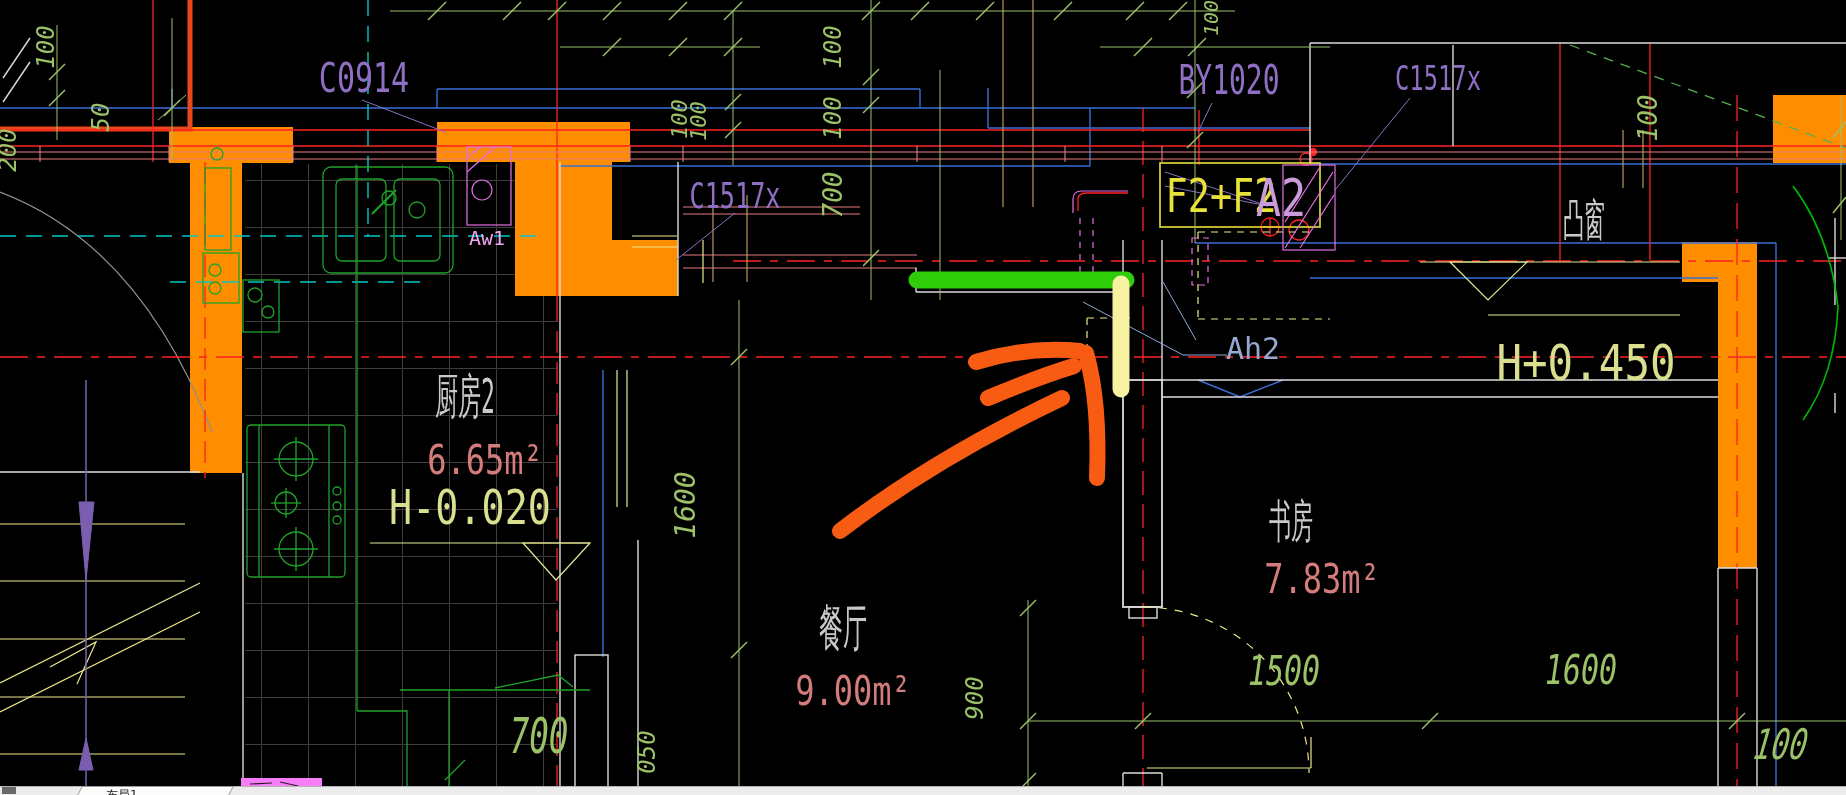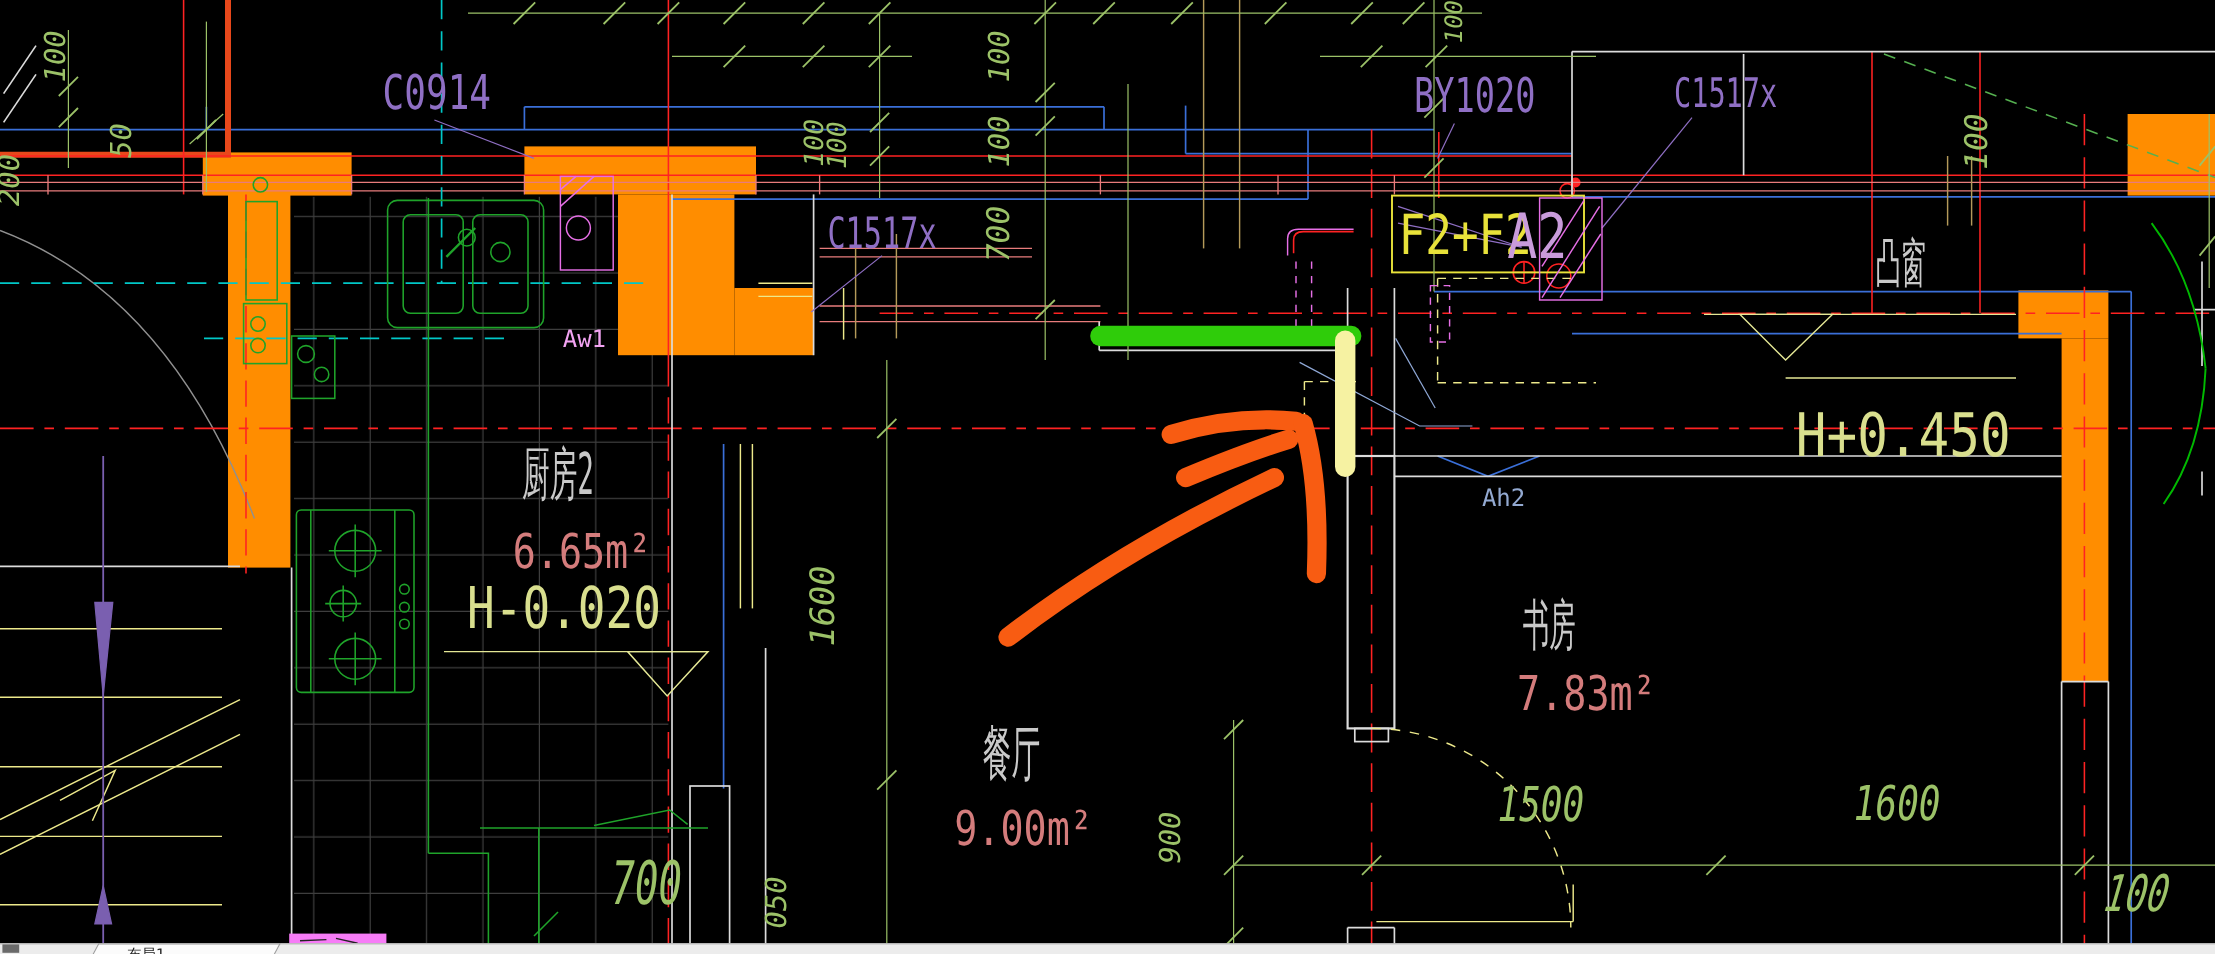--- a/index.html
+++ b/index.html
@@ -1,21 +1,21 @@
 <!DOCTYPE html>
 <html><head>
 <meta charset="utf-8">
 <style>
   html,body{margin:0;padding:0;background:#111;}
   #stage{position:relative;width:1846px;height:795px;background:#000;overflow:hidden;
          font-family:"DejaVu Sans Mono",monospace;}
   svg{position:absolute;left:0;top:0;}
   .t{position:absolute;line-height:1;white-space:nowrap;font-family:"DejaVu Sans Mono",monospace;}
   .rot {transform:translate(-50%,-50%) rotate(-90deg);}
-  .ctr {transform:translate(-50%,-50%);margin-top:44px;}
+  .ctr {transform:translate(-50%,-50%);}
   .cjk {transform:translate(-50%,-50%) scaleX(.48);}
   .n85 {transform:translate(-50%,-50%) scaleX(.85);}
   .n80 {transform:translate(-50%,-50%) scaleX(.80);}
   .n75 {transform:translate(-50%,-50%) scaleX(.75);}
   .n70 {transform:translate(-50%,-50%) scaleX(.70);}
   .n65 {transform:translate(-50%,-50%) scaleX(.65);}
   .slant {transform:translate(-50%,-50%) scaleX(.7) skewX(-12deg);}
   .purple{color:#8F6FC4}.pink{color:#D47C7C}.lvl{color:#D9DF8E}
   .dim{color:#9CC268;font-style:italic}.white{color:#C9C9C9}
   .yellow{color:#E8E23A}.magenta{color:#F2A3F2}.steel{color:#93A9D1}.violet{color:#C99BDB}
@@ -338,21 +338,21 @@
   </g>
 </svg>
 
 <div class="t purple n75" style="left:364px;top:78px;font-size:40px">C0914</div>
 <div class="t purple n70" style="left:735px;top:196px;font-size:36px">C1517x</div>
 <div class="t purple n70" style="left:1229px;top:80px;font-size:40px">BY1020</div>
 <div class="t purple n70" style="left:1438px;top:78px;font-size:34px">C1517x</div>
 <div class="t yellow n80" style="left:1221px;top:196px;font-size:46px">F2+F2</div>
 <div class="t violet n80" style="left:1281px;top:198px;font-size:52px">A2</div>
 <div class="t magenta ctr" style="left:487px;top:238px;font-size:20px">Aw1</div>
-<div class="t steel ctr" style="left:1253px;top:371px;font-size:20px">Ah2</div>
+<div class="t steel ctr" style="left:1253px;top:349px;font-size:30px">Ah2</div>
 
 <div class="t white cjk" style="left:465px;top:396px;font-size:48px">厨房2</div>
 <div class="t pink n80" style="left:485px;top:460px;font-size:40px">6.65m²</div>
 <div class="t lvl n80" style="left:470px;top:507px;font-size:48px">H-0.020</div>
 <div class="t white cjk" style="left:843px;top:628px;font-size:50px">餐厅</div>
 <div class="t pink n80" style="left:853px;top:691px;font-size:40px">9.00m²</div>
 <div class="t white cjk" style="left:1291px;top:521px;font-size:46px">书房</div>
 <div class="t pink n80" style="left:1322px;top:579px;font-size:40px">7.83m²</div>
 <div class="t white cjk" style="left:1584px;top:220px;font-size:44px">凸窗</div>
 <div class="t lvl n85" style="left:1586px;top:363px;font-size:50px">H+0.450</div>

